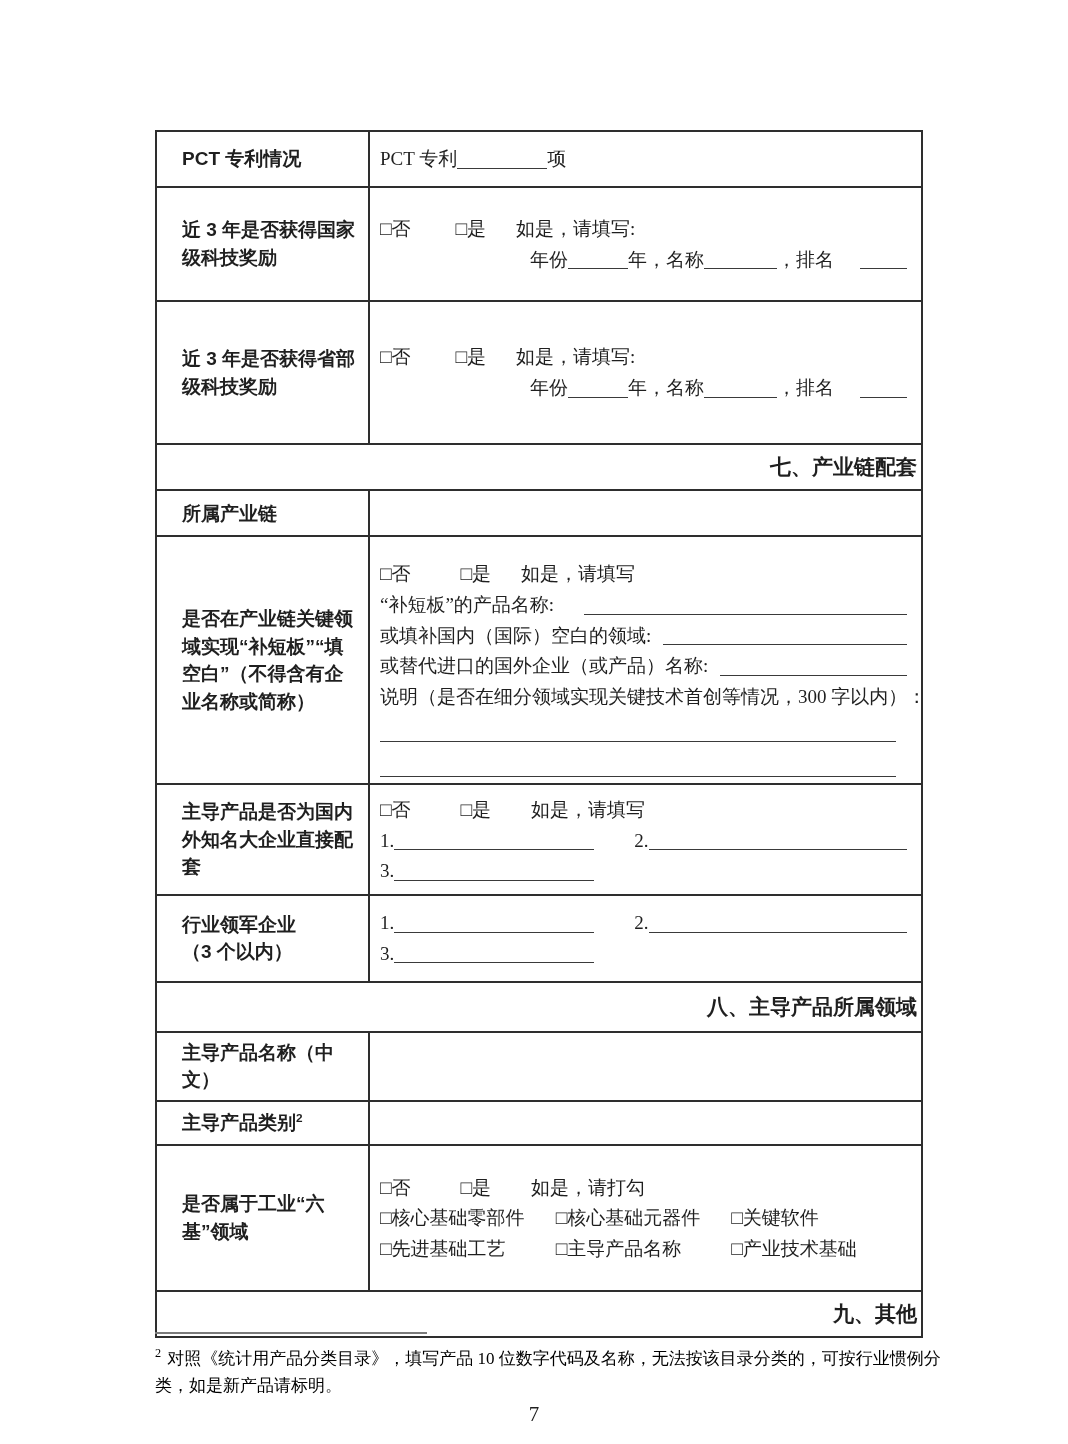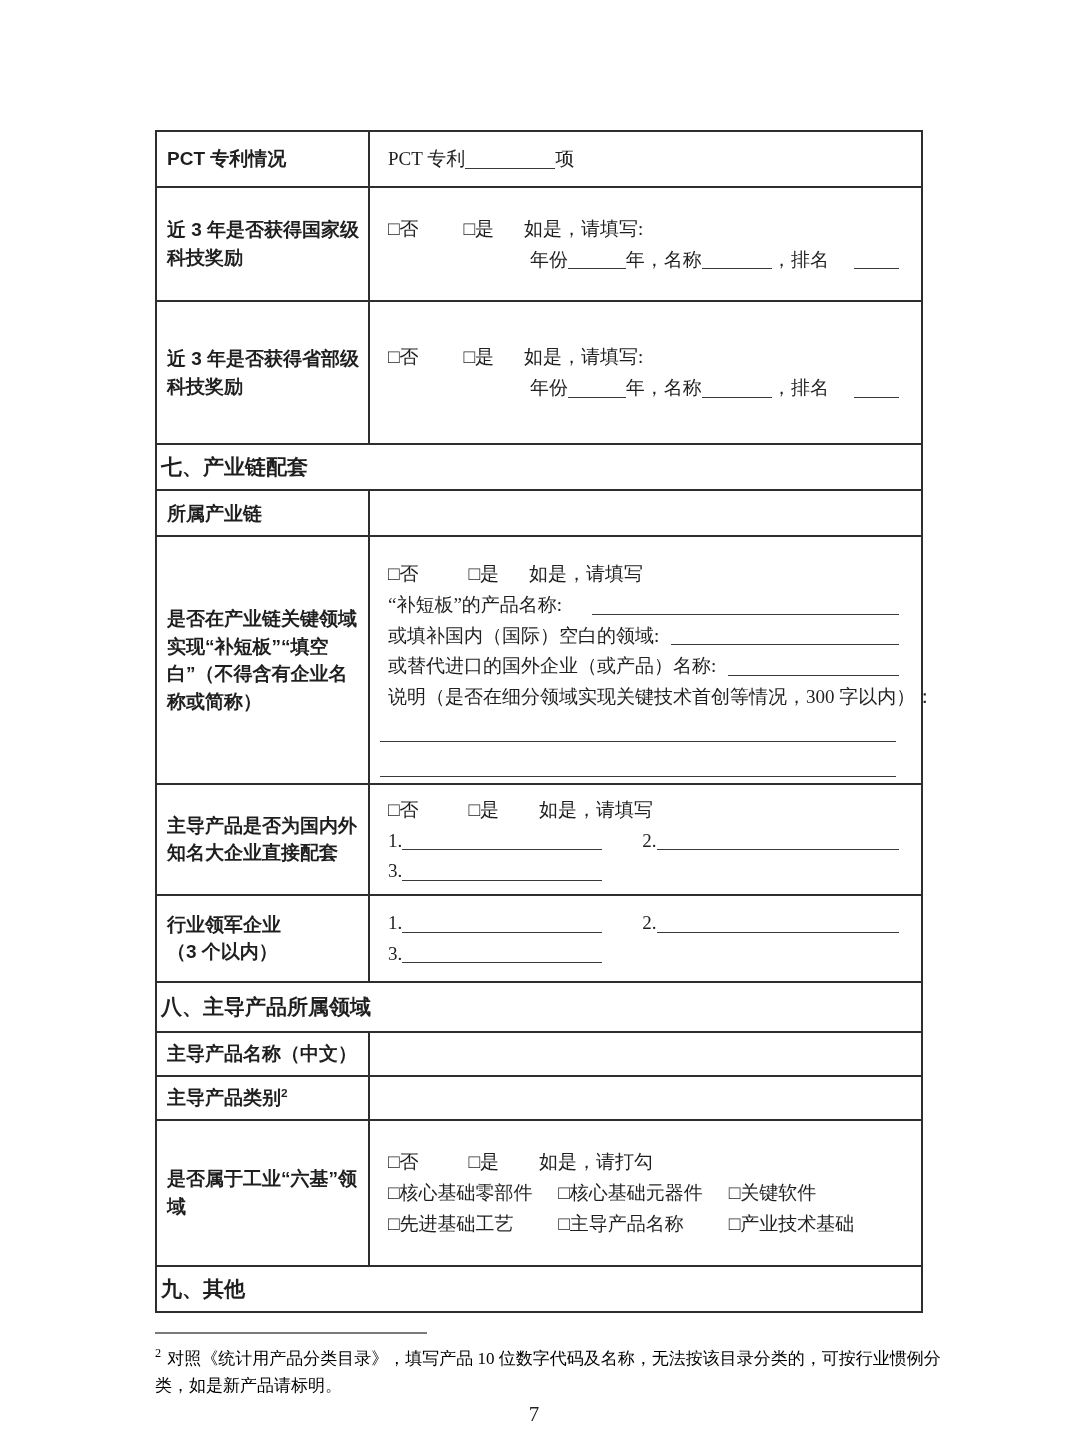--- a/index.html
+++ b/index.html
@@ -10,30 +10,30 @@
   }
   .form-table{
     position:absolute;left:155px;top:130px;width:768px;
     border-collapse:collapse;table-layout:fixed;
   }
   .form-table td,.form-table th{
     border:2px solid #2e2e2e;vertical-align:middle;
     font-size:19px;line-height:1.45;
   }
   .form-table th{
-    font-weight:700;text-align:left;padding:6px 8px 6px 10px;
+    font-weight:700;text-align:left;padding:6px 8px 6px 25px;
     font-family:"Liberation Sans","DejaVu Sans",sans-serif;
   }
   .form-table td.cell{padding:6px 14px 6px 10px;}
   .section-row td{
-    text-align:left;font-weight:700;font-size:21px;padding:7px 4px;
+    text-align:right;font-weight:700;font-size:21px;padding:7px 4px;
     font-family:"Liberation Sans","DejaVu Sans",sans-serif;
   }
   .pre{white-space:pre-line;}
-  .line{margin:3px 8px;display:flex;align-items:flex-start;flex-wrap:nowrap;}
+  .line{margin:3px 0;display:flex;align-items:flex-start;flex-wrap:nowrap;}
   .line > span{white-space:nowrap;}
   .blank{
     display:inline-block;border-bottom:1.7px solid #3a3a3a;height:1em;
     vertical-align:baseline;
   }
   .line .blank{align-self:flex-end;margin-bottom:4px;}
   .grow{flex:1 1 auto;min-width:40px;}
   .w55{width:55px;} .w70{width:70px;} .w85{width:85px;} .w90{width:90px;} .w200{width:200px;}
   .gap30{display:inline-block;width:30px;} .gap40{display:inline-block;width:40px;}
   .gap45{display:inline-block;width:45px;} .gap50{display:inline-block;width:50px;}

